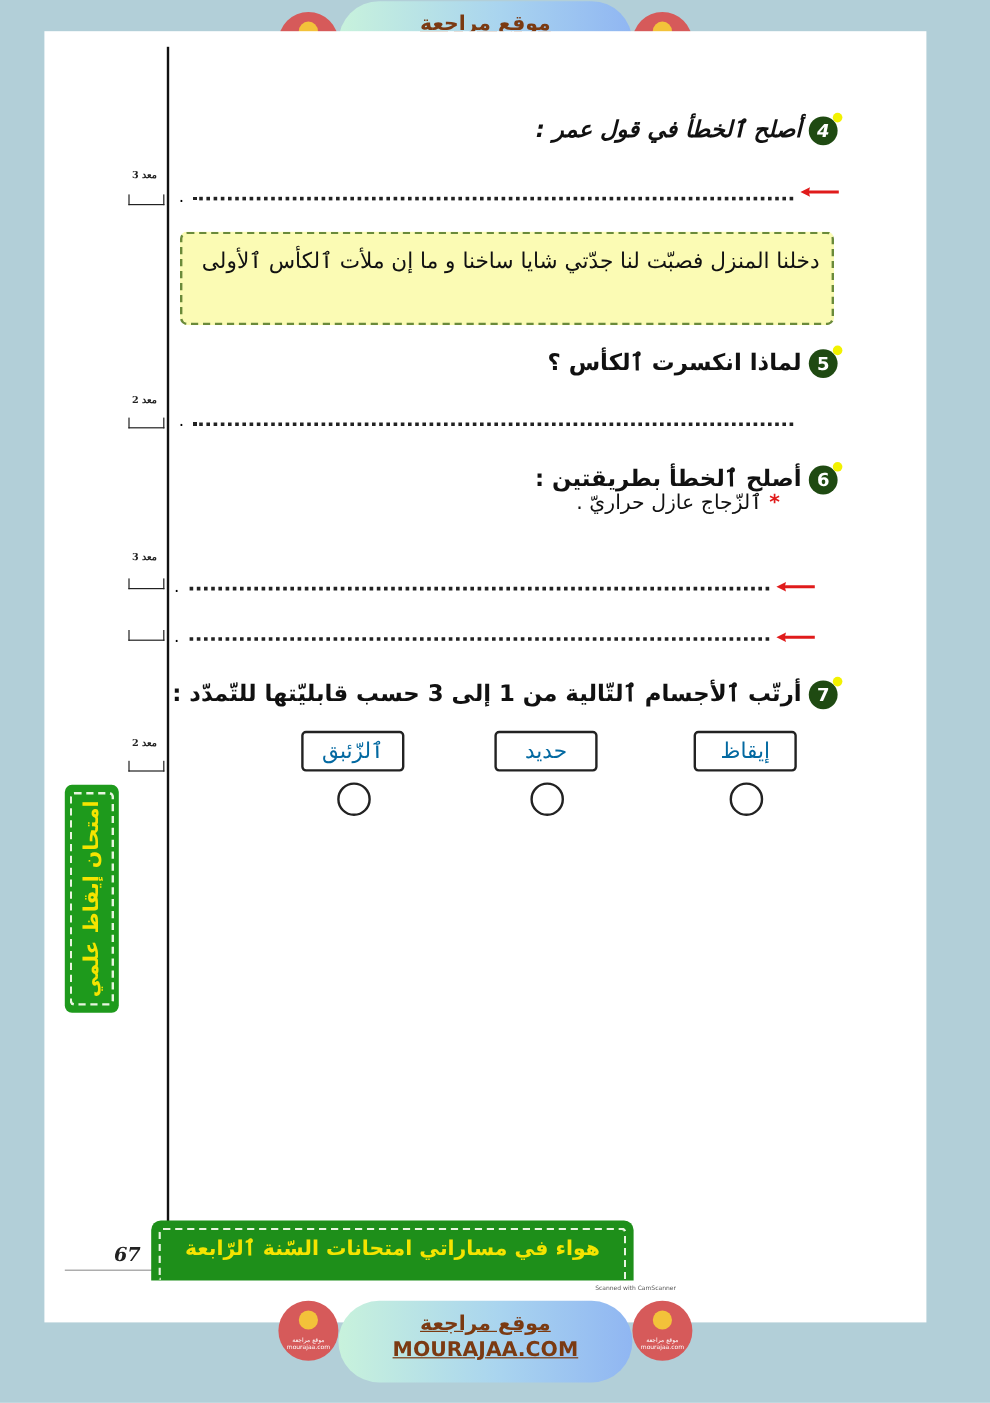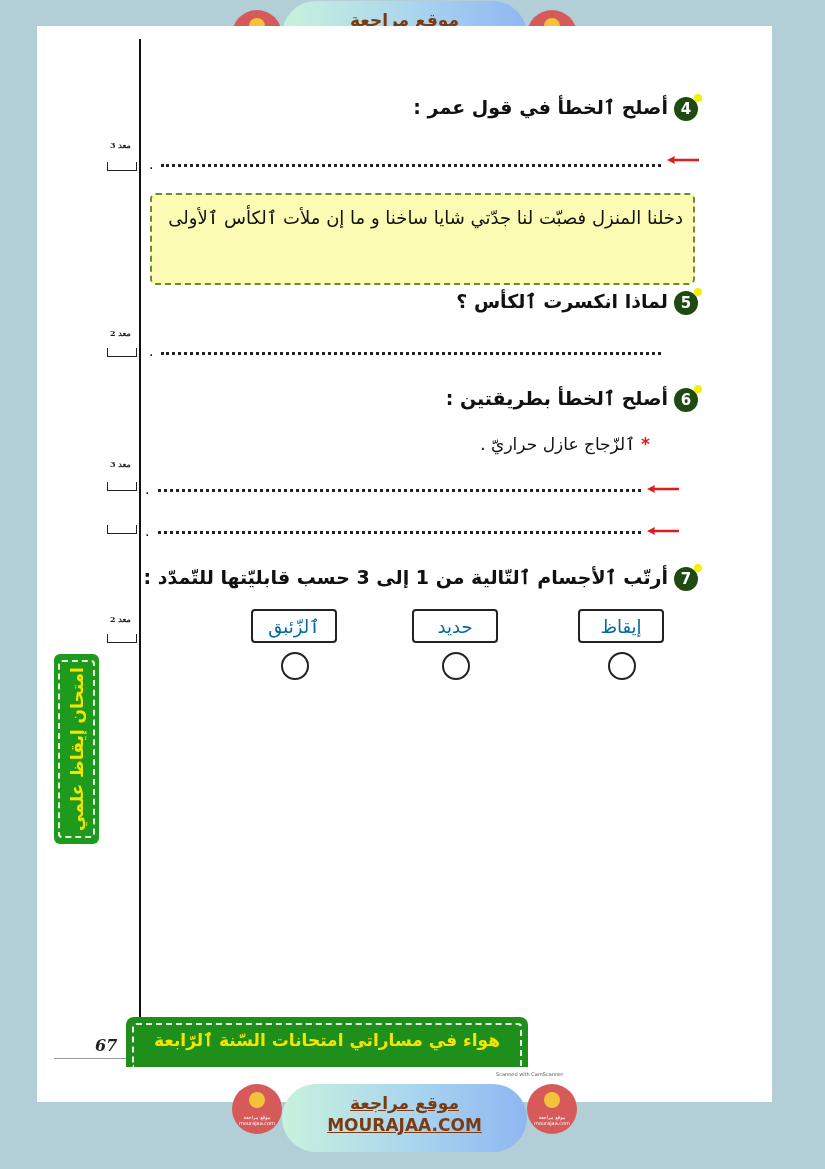--- a/index.html
+++ b/index.html
@@ -7,21 +7,21 @@
   .page{position:absolute;left:37px;top:26px;width:735px;height:1076px;background:#fff;}
   .vline{position:absolute;left:139px;top:39px;width:2px;height:985px;background:#111;}
   .abs{position:absolute;}
   .q-title{position:absolute;direction:rtl;font-size:19px;font-weight:bold;color:#111;white-space:nowrap;}
   .qnum{display:inline-block;width:24px;height:24px;border-radius:50%;background:#1f4a12;color:#fff;font-size:15px;line-height:24px;text-align:center;font-weight:bold;vertical-align:middle;margin-left:6px;position:relative;}
   .qnum::after{content:"";position:absolute;top:-3px;right:-4px;width:8px;height:8px;border-radius:50%;background:#f2f200;}
   .dots{position:absolute;height:0;border-bottom:3px dotted #222;}
   .arrow{position:absolute;width:34px;height:10px;}
   .mark-label{position:absolute;font-size:8px;font-weight:bold;color:#222;font-family:"DejaVu Serif",serif;}
   .mark-box{position:absolute;width:28px;height:8px;border-left:1.5px solid #222;border-right:1.5px solid #222;border-bottom:1.5px solid #222;}
-  .story{position:absolute;left:150px;top:193px;width:545px;height:92px;background:#fbfbb4;border:2px dashed #6a8a3a;border-radius:6px;direction:rtl;font-size:18px;line-height:37px;padding:4px 10px;box-sizing:border-box;color:#111;}
+  .story{position:absolute;left:150px;top:193px;width:545px;height:78px;background:#fbfbb4;border:2px dashed #6a8a3a;border-radius:6px;direction:rtl;font-size:18px;line-height:37px;padding:4px 10px;box-sizing:border-box;color:#111;}
   .obj-box{position:absolute;width:86px;height:34px;border:2px solid #222;border-radius:4px;font-size:18px;text-align:center;line-height:32px;direction:rtl;box-sizing:border-box;color:#0369a1;}
   .obj-circle{position:absolute;width:28px;height:28px;border:2px solid #222;border-radius:50%;box-sizing:border-box;}
   .side-tab{position:absolute;left:54px;top:654px;width:45px;height:190px;background:#1e9a1c;border-radius:6px;box-sizing:border-box;}
   .side-tab .inner{position:absolute;left:4px;right:4px;top:6px;bottom:6px;border:2px dashed #e8f5e0;border-radius:4px;}
   .side-text{position:absolute;left:77px;top:749px;transform:translate(-50%,-50%) rotate(-90deg);white-space:nowrap;color:#f5e400;font-weight:bold;font-size:17px;direction:rtl;}
   .footer-band{position:absolute;left:126px;top:1017px;width:402px;height:50px;background:#1e8f1a;border-radius:8px 8px 0 0;}
   .footer-band .inner{position:absolute;left:6px;right:6px;top:6px;bottom:0;border:2px dashed #e8f5e0;border-bottom:none;border-radius:4px 4px 0 0;}
   .footer-text{position:absolute;left:126px;width:402px;top:1030px;text-align:center;color:#f5e400;font-weight:bold;font-size:17px;direction:rtl;}
   .page-num{position:absolute;left:95px;top:1036px;font-size:16px;font-weight:bold;font-style:italic;color:#222;font-family:"DejaVu Serif",serif;text-align:center;}
   .hr-bottom{position:absolute;left:54px;top:1058px;width:470px;height:1px;background:#999;}
@@ -45,21 +45,21 @@
   <span class="brand-en">MOURAJAA.COM</span>
 </div>
 <div class="brand-badge" style="left:527px;top:10px;">
   <div class="sun"></div>
   <div class="cap"><span>موقع مراجعة</span><br><span>mourajaa.com</span></div>
 </div>
 
 <div class="page"></div>
 <div class="vline"></div>
 
-<div class="q-title" style="right:127px;top:96px;">
+<div class="q-title" style="right:127px;top:96px;font-style:italic;">
   <span class="qnum">4</span><span>أصلح ٱلخطأ في قول عمر :</span>
 </div>
 <div class="mark-label" style="left:110px;top:140px;">معد 3</div>
 <div class="mark-box" style="left:107px;top:162px;"></div>
 <div class="abs" style="left:149px;top:156px;font-size:14px;">.</div>
 <div class="dots" style="left:161px;top:164px;width:500px;"></div>
 <svg class="arrow" style="left:666px;top:155px;" viewBox="0 0 34 10">
     <path d="M33 5 H6" stroke="#e01b1b" stroke-width="2.5"></path>
     <path d="M1 5 L9 1 L8 5 L9 9 Z" fill="#e01b1b"></path>
   </svg>
@@ -72,21 +72,21 @@
   <span class="qnum">5</span><span>لماذا انكسرت ٱلكأس ؟</span>
 </div>
 <div class="mark-label" style="left:110px;top:328px;">معد 2</div>
 <div class="mark-box" style="left:107px;top:348px;"></div>
 <div class="abs" style="left:149px;top:343px;font-size:14px;">.</div>
 <div class="dots" style="left:161px;top:352px;width:500px;"></div>
 
 <div class="q-title" style="right:127px;top:387px;">
   <span class="qnum">6</span><span>أصلح ٱلخطأ بطريقتين :</span>
 </div>
-<div class="q-title" style="right:175px;top:434px;font-size:17px;font-weight:normal;">
+<div class="q-title" style="right:175px;top:408px;font-size:17px;font-weight:normal;">
   <span style="color:#e01b1b;font-weight:bold;margin-left:6px;">*</span><span>ٱلزّجاج عازل حراريّ .</span>
 </div>
 <div class="mark-label" style="left:110px;top:459px;">معد 3</div>
 <div class="mark-box" style="left:107px;top:482px;"></div>
 <div class="abs" style="left:145px;top:481px;font-size:14px;">.</div>
 <div class="dots" style="left:158px;top:489px;width:483px;"></div>
 <svg class="arrow" style="left:646px;top:484px;" viewBox="0 0 34 10">
     <path d="M33 5 H6" stroke="#e01b1b" stroke-width="2.5"></path>
     <path d="M1 5 L9 1 L8 5 L9 9 Z" fill="#e01b1b"></path>
   </svg>

